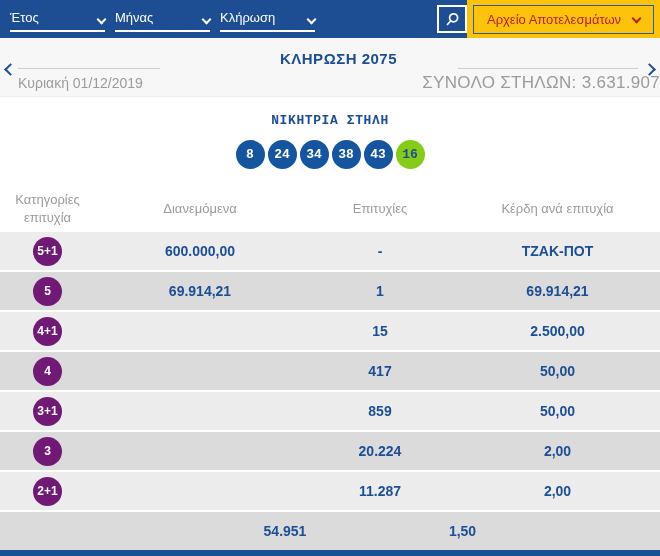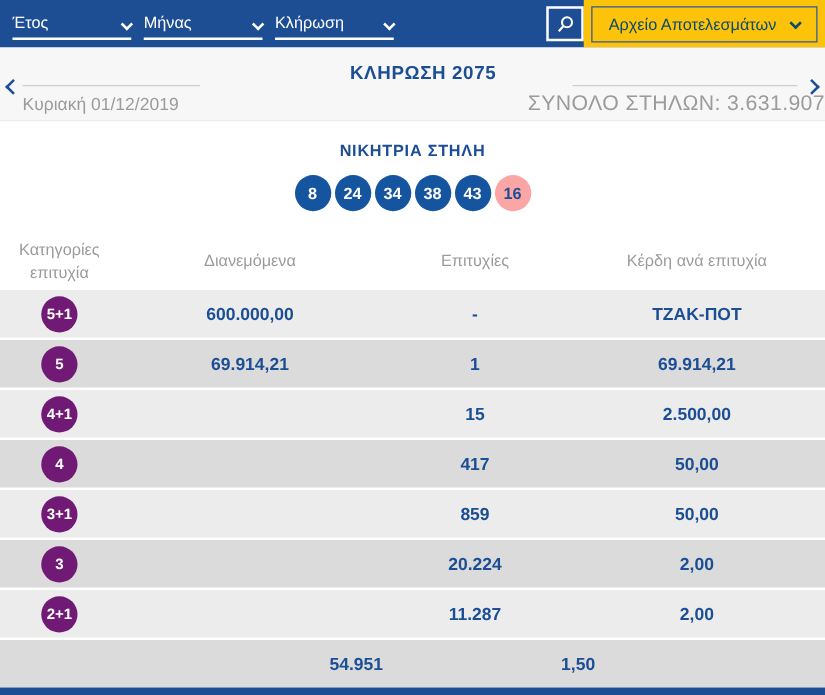--- a/index.html
+++ b/index.html
@@ -26,49 +26,49 @@
   .chev-down  { transform:rotate(-45deg); margin-bottom:2px; }
   .chev-left  { transform:rotate(45deg); }
   .chev-right { transform:rotate(225deg); }
   .search-btn {
     width:30px; height:28px; margin-left:112px; background:transparent;
     border:2px solid #fff; display:flex; align-items:center; justify-content:center;
     cursor:pointer; flex:none;
   }
   .topbar-right { flex:1; background:#fdc30b; display:flex; align-items:center; justify-content:center; }
   .archive-btn {
-    background:transparent; border:1px solid #2c5aa0; color:#0c4a6e;
+    background:transparent; border:1px solid #2c5aa0; color:#b91c1c;
     font-size:13px; font-family:inherit; padding:6px 13px; cursor:pointer;
     display:flex; align-items:center; gap:12px;
   }
 
   
   .draw-header { height:59px; background:#f7f7f7; border-bottom:1px solid #ececec; position:relative; }
   .nav-arrow { position:absolute; top:22px; background:none; border:none; color:#1d4e94; cursor:pointer; padding:2px; }
   .nav-arrow .chev { width:9px; height:9px; }
   .nav-prev { left:4px; }
   .nav-next { right:4px; }
   .hr-line { position:absolute; top:30px; height:1px; background:#cfcfcf; }
   .line-left  { left:18px;  width:142px; }
   .line-right { right:22px; width:180px; }
   .draw-date { position:absolute; left:18px; top:37px; font-size:14px; color:#9b9b9b; }
   .draw-center { position:absolute; left:0; right:0; top:12px; text-align:center; }
   .draw-title { color:#1b4e94; font-size:15px; font-weight:bold; letter-spacing:0.5px;margin-left:17px; }
   .draw-subtitle { color:#9b9b9b; font-size:17px; margin-top:6px; letter-spacing:0.3px;text-align:right; }
 
   
-  .winning { height:88px; background:#fff; text-align:center; padding-top:16px; }
+  .winning { height:88px; background:#fff; text-align:center; padding-top:16px;font-family:Liberation Mono, monospace; }
   .winning-title { color:#1b4e94; font-size:13px; font-weight:bold; letter-spacing:0.6px; }
   .balls { margin-top:12px; display:flex; justify-content:center; gap:3px; }
   .ball {
     width:29px; height:29px; border-radius:50%;
     background:#15549e; color:#fff; font-size:13px; font-weight:bold;
     display:flex; align-items:center; justify-content:center;
   }
-  .ball.bonus { background:#fca5a5; color:#1b4e94; }
+  .ball.bonus { background:#84cc16; color:#1b4e94; }
 
   
   .thead { height:47px; display:flex; align-items:center; color:#9b9b9b; font-size:13px; }
   .cell { text-align:center; }
   .c1 { width:95px; }
   .c2 { width:210px; }
   .c3 { width:150px; }
   .c4 { width:205px; }
   .thead .c1 { padding:0 8px; line-height:1.35; }
   .trow { height:38px; display:flex; align-items:center; }

